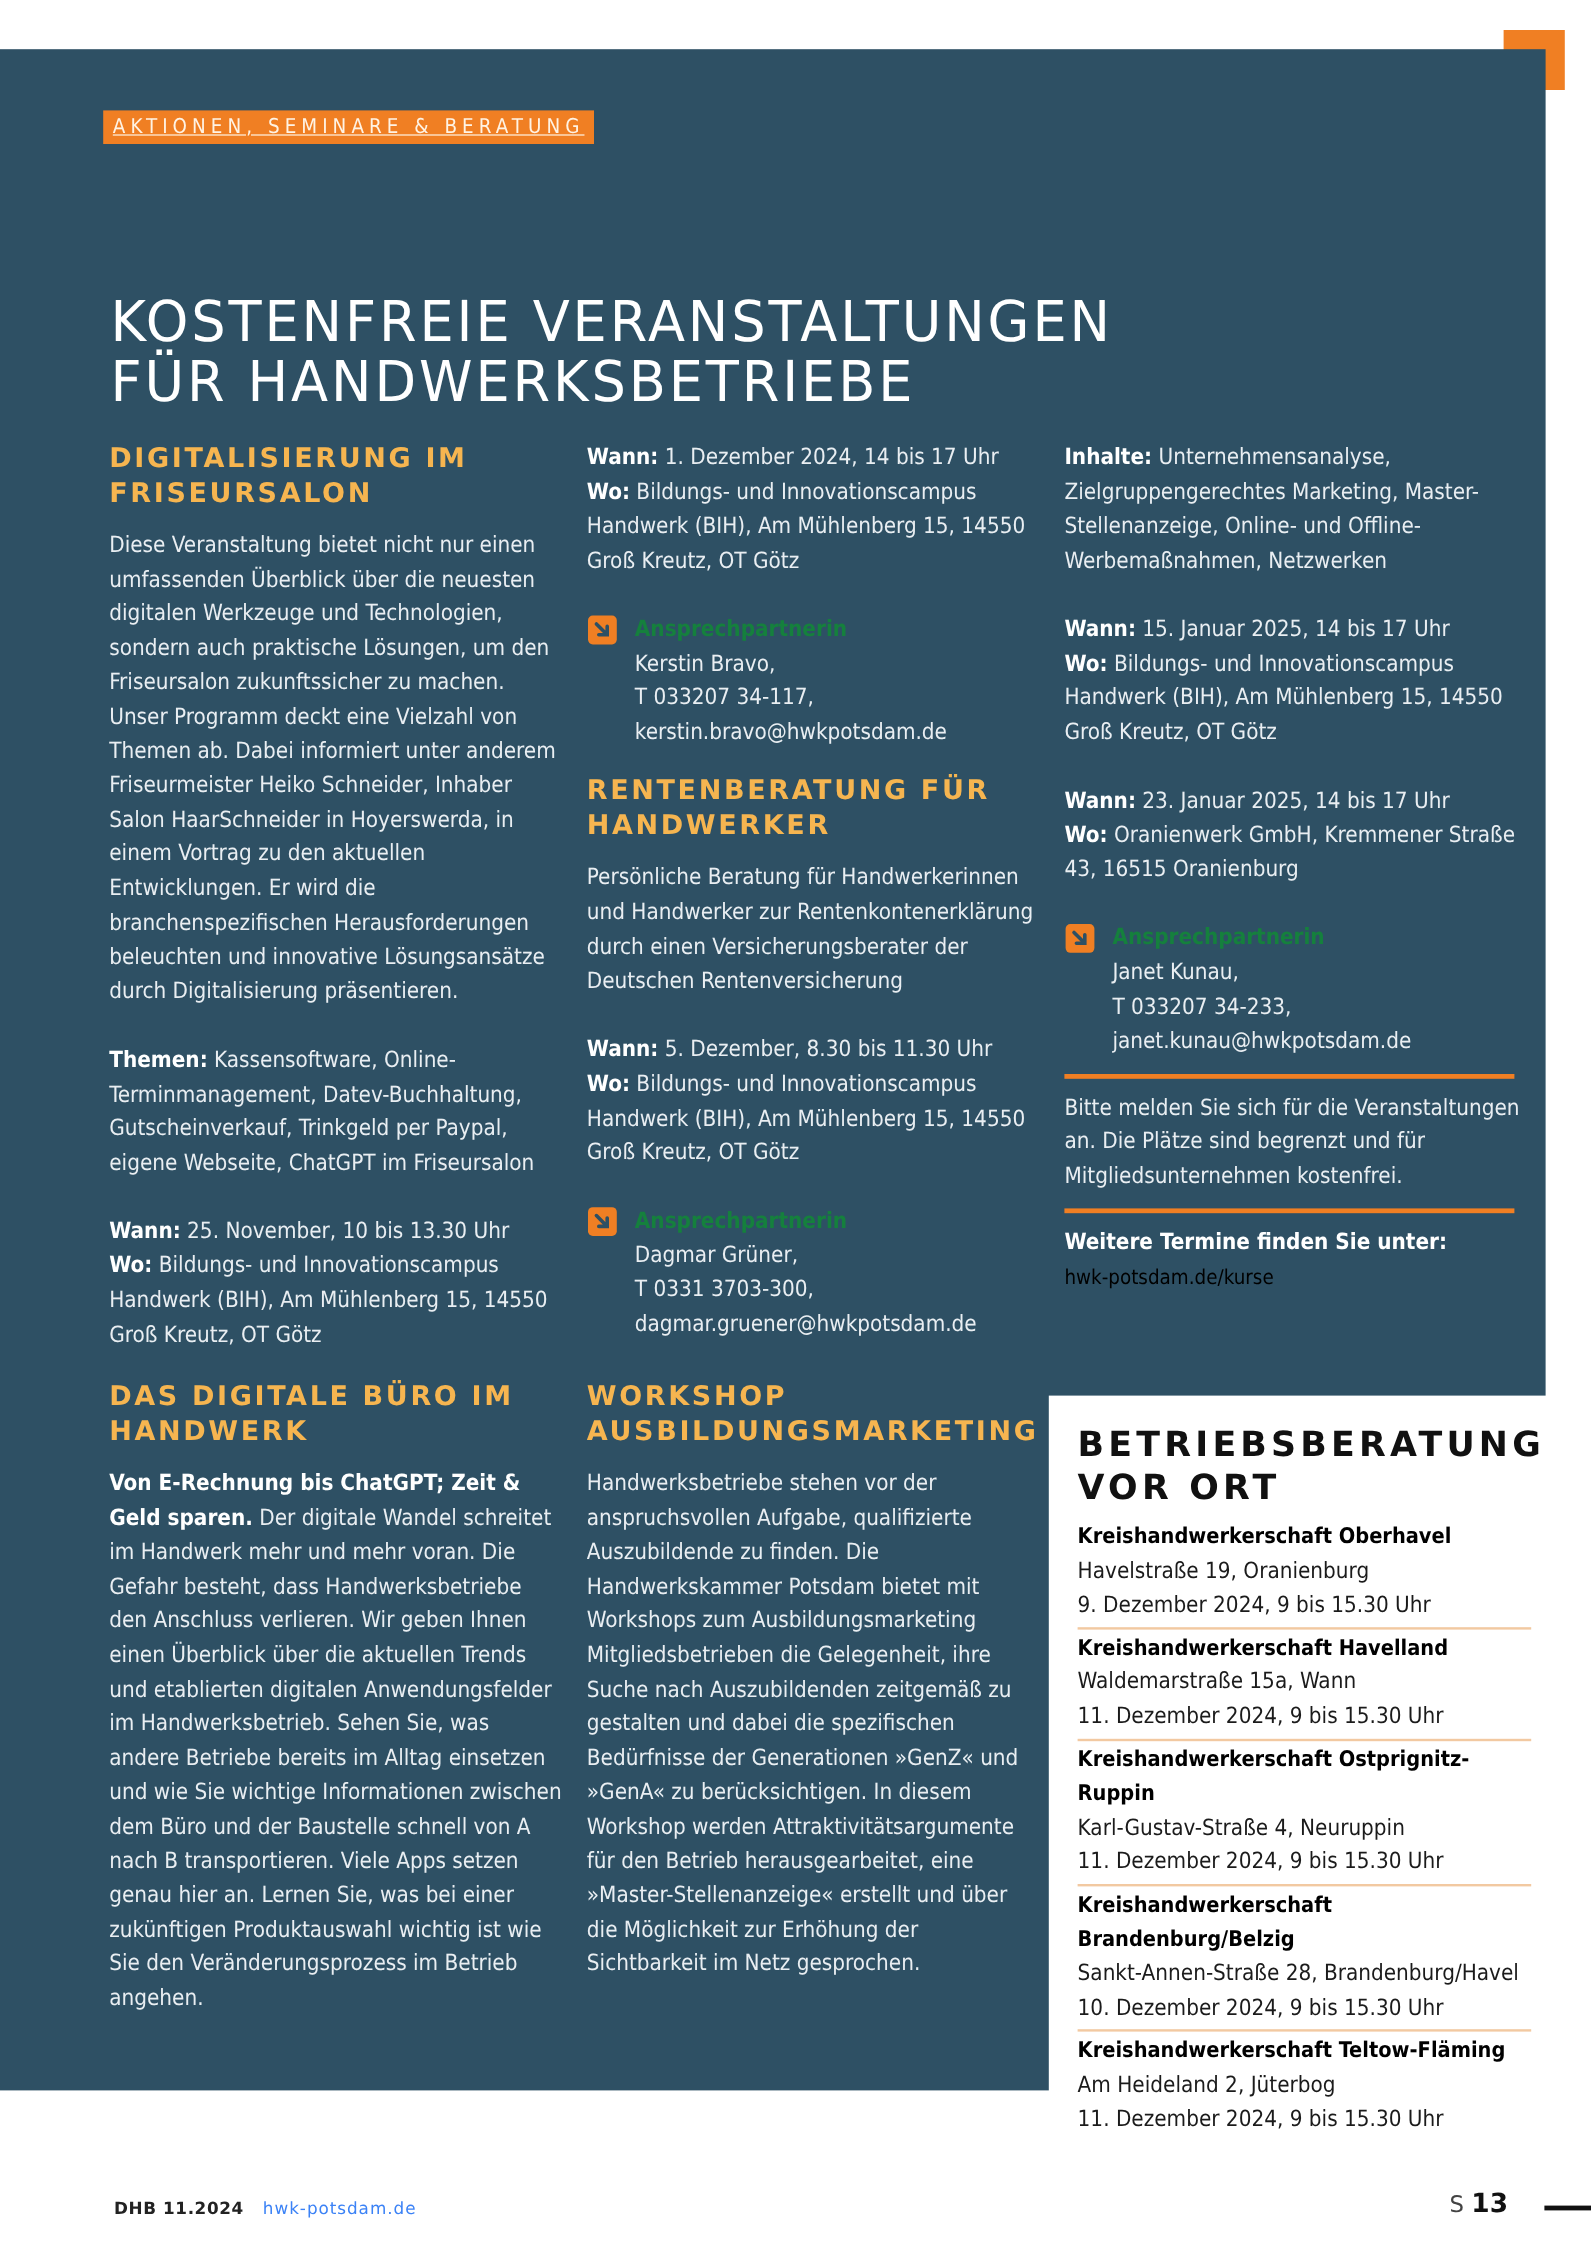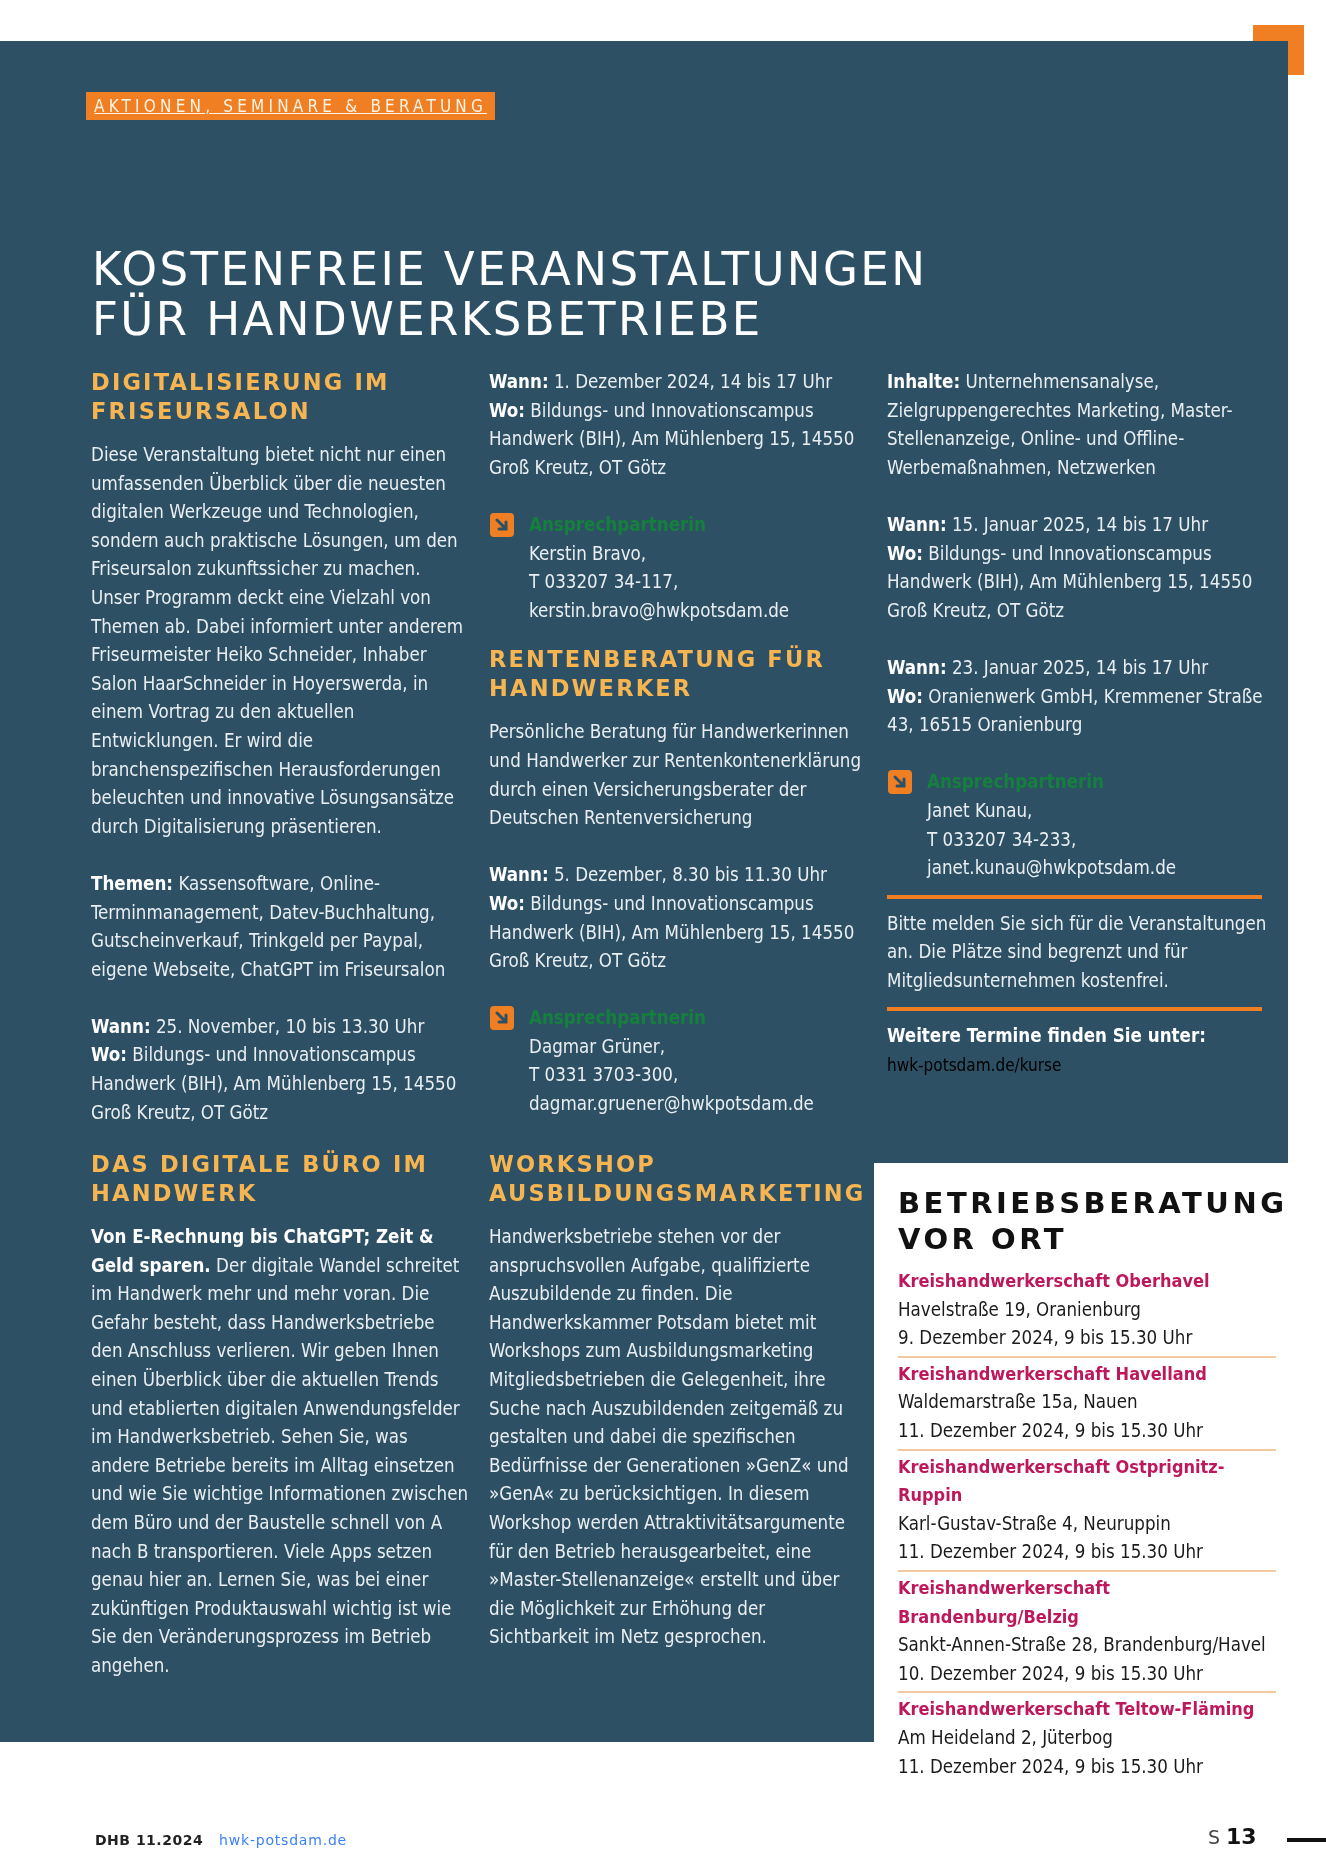--- a/index.html
+++ b/index.html
@@ -45,21 +45,21 @@
   .rule-orange { height: 4px; background: #f07f23; margin: 12px 0 11px; width: 375px; }
   .bold-white { color: #ffffff; font-weight: bold; }
   .small-bold { color: #000000; font-weight: normal; font-size: 17px; }
 
   .box-white { position: absolute; left: 874px; top: 1163px; width: 452px; height: 590px; background: #ffffff; }
   .box-inner { position: absolute; left: 24px; top: 22px; width: 378px; color: #1b1b1b;
     font-family: "DejaVu Sans Condensed", "DejaVu Sans", sans-serif; font-size: 18.6px; line-height: 28.6px; }
   .box-title { font-family: "DejaVu Sans", sans-serif; font-weight: bold; font-size: 29px; line-height: 36px; letter-spacing: 3.5px; color: #111; margin-bottom: 10px; }
   .loc { padding: 0 0 3px; }
   .loc + .loc { border-top: 2px solid #f2c9a1; padding-top: 2px; }
-  .loc .loc-name { font-weight: bold; color: #be185d; font-size: 18px; }
+  .loc .loc-name { font-weight: bold; color: #000000; font-size: 18px; }
 
   .footer-left { position: absolute; left: 95px; top: 1832px; font-size: 14px; color: #222; white-space: nowrap; }
   .footer-left .issue { font-family: "DejaVu Sans", sans-serif; font-weight: bold; letter-spacing: 0.5px; margin-right: 12px; }
   .footer-left .site { font-family: "DejaVu Sans", sans-serif; color: #3b82f6; letter-spacing: 0.8px; }
   .footer-right { position: absolute; left: 1208px; top: 1824px; white-space: nowrap; color: #111; }
   .footer-right .s { font-family: "DejaVu Sans", sans-serif; font-size: 19px; color: #444; margin-right: 6px; }
   .footer-right .num { font-family: "DejaVu Sans", sans-serif; font-weight: bold; font-size: 22px; }
   .page-line { position: absolute; left: 1287px; top: 1838px; width: 39px; height: 4px; background: #111; }
 </style>
 </head>
@@ -164,21 +164,21 @@
       <span>BETRIEBSBERATUNG</span><br>
       <span>VOR ORT</span>
     </h2>
     <div class="loc">
       <p class="loc-name">Kreishandwerkerschaft Oberhavel</p>
       <p>Havelstraße 19, Oranienburg</p>
       <p>9. Dezember 2024, 9 bis 15.30 Uhr</p>
     </div>
     <div class="loc">
       <p class="loc-name">Kreishandwerkerschaft Havelland</p>
-      <p>Waldemarstraße 15a, Nauen</p>
+      <p>Waldemarstraße 15a, Wann</p>
       <p>11. Dezember 2024, 9 bis 15.30 Uhr</p>
     </div>
     <div class="loc">
       <p class="loc-name">Kreishandwerkerschaft Ostprignitz-Ruppin</p>
       <p>Karl-Gustav-Straße 4, Neuruppin</p>
       <p>11. Dezember 2024, 9 bis 15.30 Uhr</p>
     </div>
     <div class="loc">
       <p class="loc-name">Kreishandwerkerschaft Brandenburg/Belzig</p>
       <p>Sankt-Annen-Straße 28, Brandenburg/Havel</p>

